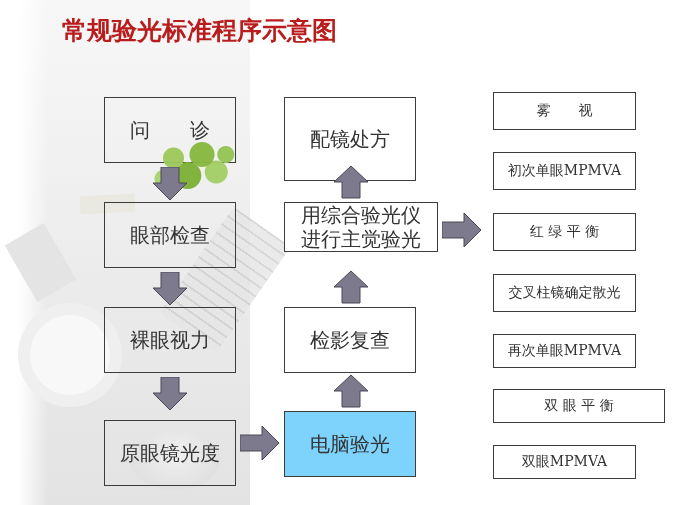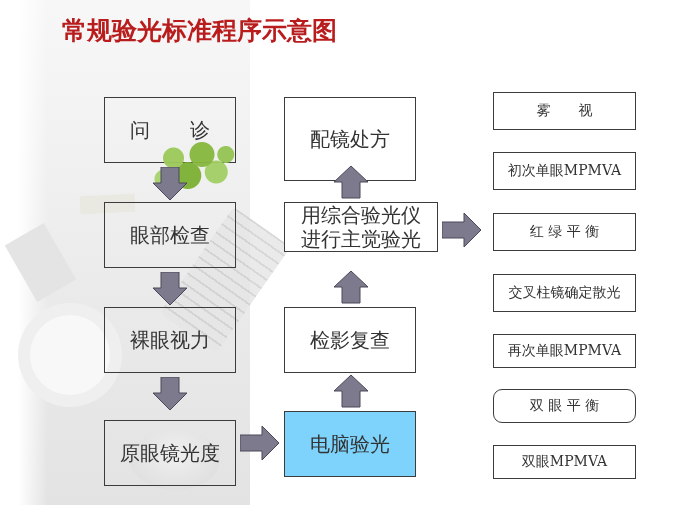--- a/index.html
+++ b/index.html
@@ -77,21 +77,21 @@
 </div>
 <div class="box rbox" style="left:493px;top:213px;width:143px;height:38px;">
   <span>红 绿 平 衡</span>
 </div>
 <div class="box rbox" style="left:493px;top:274px;width:143px;height:38px;">
   <span>交叉柱镜确定散光</span>
 </div>
 <div class="box rbox" style="left:493px;top:334px;width:143px;height:34px;">
   <span>再次单眼MPMVA</span>
 </div>
-<div class="box rbox" style="left:493px;top:389px;width:143px;height:34px;border-radius:9px;">
+<div class="box rbox" style="left:493px;top:389px;width:172px;height:34px;">
   <span>双 眼 平 衡</span>
 </div>
 <div class="box rbox" style="left:493px;top:445px;width:143px;height:34px;">
   <span>双眼MPMVA</span>
 </div>
 
 <svg class="arrow" style="left:152px;top:167px;" width="36" height="34" viewBox="0 0 36 34">
   <polygon points="9,0 27,0 27,16 35,16 18,33 1,16 9,16" fill="#7c7a8c" stroke="#4a4858" stroke-width="1"></polygon>
 </svg>
 <svg class="arrow" style="left:152px;top:272px;" width="36" height="34" viewBox="0 0 36 34">

